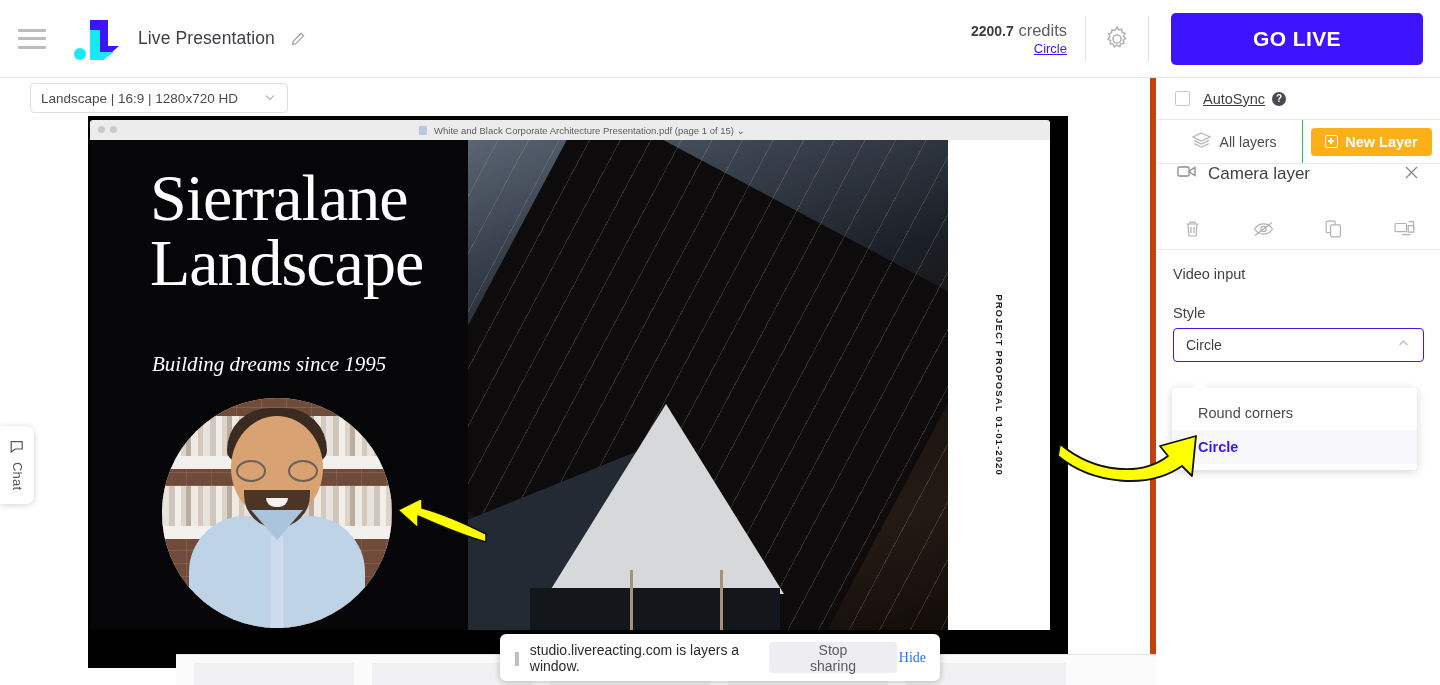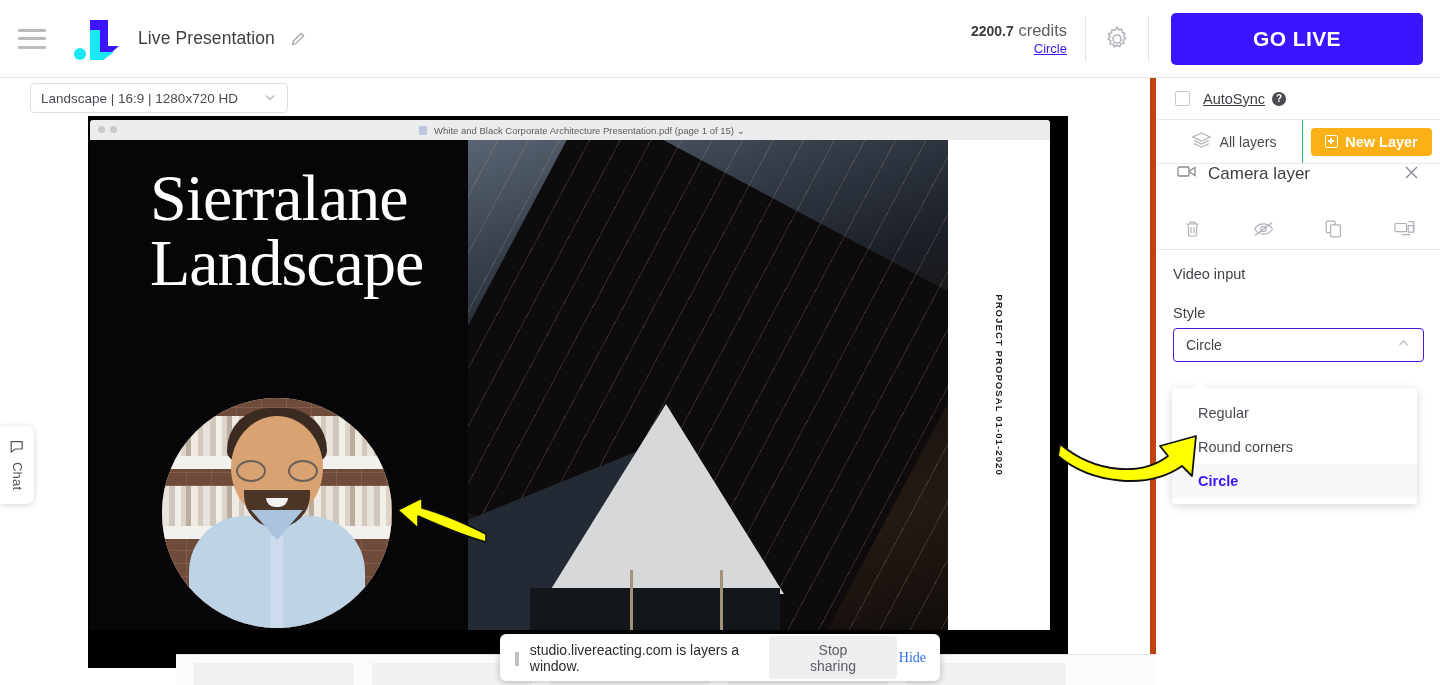--- a/index.html
+++ b/index.html
@@ -171,21 +171,21 @@
   
   .share-bar {
     position:absolute; left:500px; top:634px; width:440px; height:47px;
     background:#fff; border-radius:6px; box-shadow:0 1px 7px rgba(0,0,0,.26);
     display:flex; align-items:center; padding:0 14px; z-index: 40;
   }
   .share-grip { color:#9b9ba2; font-size:15px; letter-spacing:-2px; margin-right:12px;}
   .share-text { font-size:14px; color:#29292e; }
   .stop-btn {
     margin-left:auto; background:#eeeef1; border:none; border-radius:4px;
-    height:43px; padding:0 28px; font-size:14px; color:#5c5c63; cursor:pointer;
+    height:31px; padding:0 28px; font-size:14px; color:#5c5c63; cursor:pointer;
     font-family:"Liberation Sans",sans-serif;
   }
   .hide-link { margin-left:2px; font-size:14px; color:#2a6ff0; cursor:pointer;font-family:Liberation Serif, serif; }
 
   
   .panel {
     position:absolute; left:1157px; top:78px; width:283px; height:607px; background:#fff;
   }
   .panel-row {
     display:flex; align-items:center; height:42px; padding:0 18px;
@@ -337,20 +337,21 @@
         </div>
 
         <div class="slide-white">
           <div class="vert-text">PROJECT PROPOSAL 01-01-2020</div>
         </div>
 
         <div class="slide-title">
           <div>Sierralane</div>
           <div>Landscape</div>
         </div>
+        <div class="slide-sub">Building dreams since 1995</div>
 
         <div class="cam-circle">
           <div class="cam-shelfwall"></div>
           <div class="cam-shelf" style="top:58px;"></div>
           <div class="cam-books" style="top:18px;"></div>
           <div class="cam-shelf" style="top:128px;"></div>
           <div class="cam-books" style="top:88px;"></div>
           <div class="cam-body"></div>
           <div class="cam-placket"></div>
           <div class="cam-hair"></div>
@@ -484,18 +485,17 @@
         <span class="chev">
           <svg width="15" height="15" viewBox="0 0 15 15" fill="none" stroke="currentColor" stroke-width="1.3">
               <path d="M3.5 9l4-4 4 4"></path>
             </svg>
         </span>
       </div>
     </div>
   </div>
 
   <div class="dropdown">
-    <div class="dd-item">Regular</div>
     <div class="dd-item">Round corners</div>
     <div class="dd-item selected">Circle</div>
   </div>
 
 </div>
 
 </body></html>

